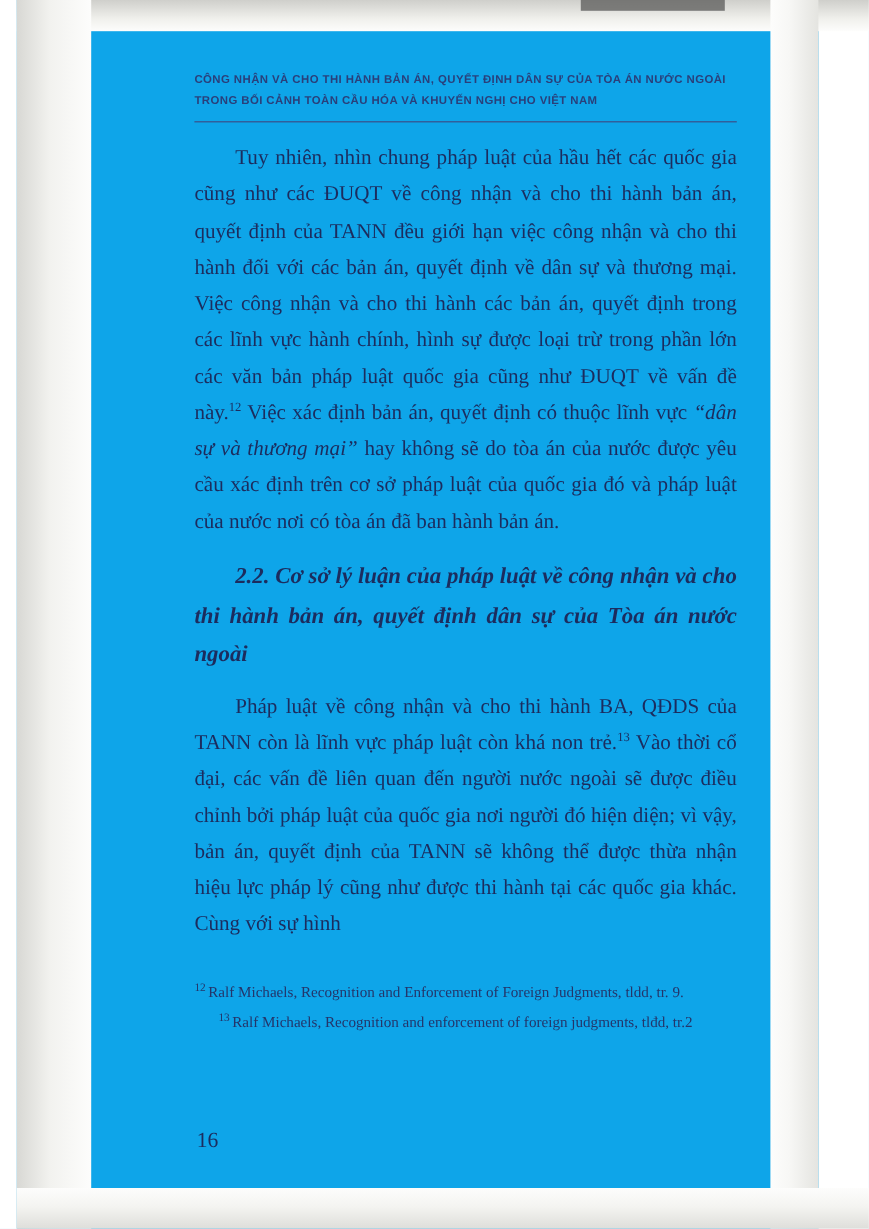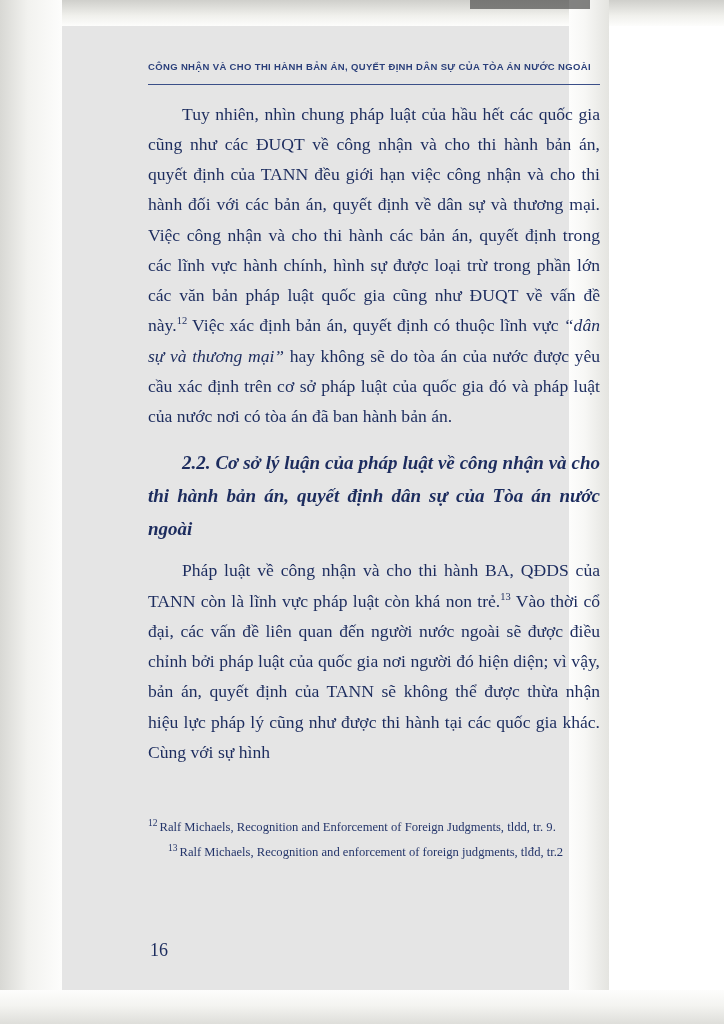--- a/index.html
+++ b/index.html
@@ -10,24 +10,24 @@
   body {
     width: 724px;
     height: 1024px;
     font-family: "Liberation Serif", serif;
     color: #1a2a5a;
     position: relative;
     overflow: hidden;
   }
   .page {
     position: absolute;
-    left: 0; top: 0;
-    width: 609px;
+    left: 14px; top: 0;
+    width: 668px;
     height: 1024px;
-    background: #e5e5e5;
+    background: #0ea5e9;
   }
   
   .scan-left {
     position: absolute;
     left: 0; top: 0;
     width: 62px; height: 1024px;
     background: linear-gradient(to right, #d8d8d4 0%, #f2f2ef 45%, #fdfdfc 100%);
     pointer-events: none;
   }
   .scan-right {
@@ -149,20 +149,21 @@
   <div class="scan-top"></div>
   <div class="scan-left"></div>
   <div class="scan-right"></div>
   <div class="scan-bottom"></div>
   <div class="top-mark"></div>
 
   <div class="content">
 
     <div class="runhead">
       <div>CÔNG NHẬN VÀ CHO THI HÀNH BẢN ÁN, QUYẾT ĐỊNH DÂN SỰ CỦA TÒA ÁN NƯỚC NGOÀI</div>
+      <div>TRONG BỐI CẢNH TOÀN CẦU HÓA VÀ KHUYẾN NGHỊ CHO VIỆT NAM</div>
     </div>
 
     <div class="rule"></div>
 
     <p class="body"><span>Tuy nhiên, nhìn chung pháp luật của hầu hết các quốc gia cũng như các ĐUQT về công nhận và cho thi hành bản án, quyết định của TANN đều giới hạn việc công nhận và cho thi hành đối với các bản án, quyết định về dân sự và thương mại. Việc công nhận và cho thi hành các bản án, quyết định trong các lĩnh vực hành chính, hình sự được loại trừ trong phần lớn các văn bản pháp luật quốc gia cũng như ĐUQT về vấn đề này.</span><sup class="fn">12</sup><span> Việc xác định bản án, quyết định có thuộc lĩnh vực </span><span class="ital">“dân sự và thương mại”</span><span> hay không sẽ do tòa án của nước được yêu cầu xác định trên cơ sở pháp luật của quốc gia đó và pháp luật của nước nơi có tòa án đã ban hành bản án.</span></p>
 
     <h3 class="section">2.2. Cơ sở lý luận của pháp luật về công nhận và cho thi hành bản án, quyết định dân sự của Tòa án nước ngoài</h3>
 
     <p class="body"><span>Pháp luật về công nhận và cho thi hành BA, QĐDS của TANN còn là lĩnh vực pháp luật còn khá non trẻ.</span><sup class="fn">13</sup><span> Vào thời cổ đại, các vấn đề liên quan đến người nước ngoài sẽ được điều chỉnh bởi pháp luật của quốc gia nơi người đó hiện diện; vì vậy, bản án, quyết định của TANN sẽ không thể được thừa nhận hiệu lực pháp lý cũng như được thi hành tại các quốc gia khác. Cùng với sự hình</span></p>
 

